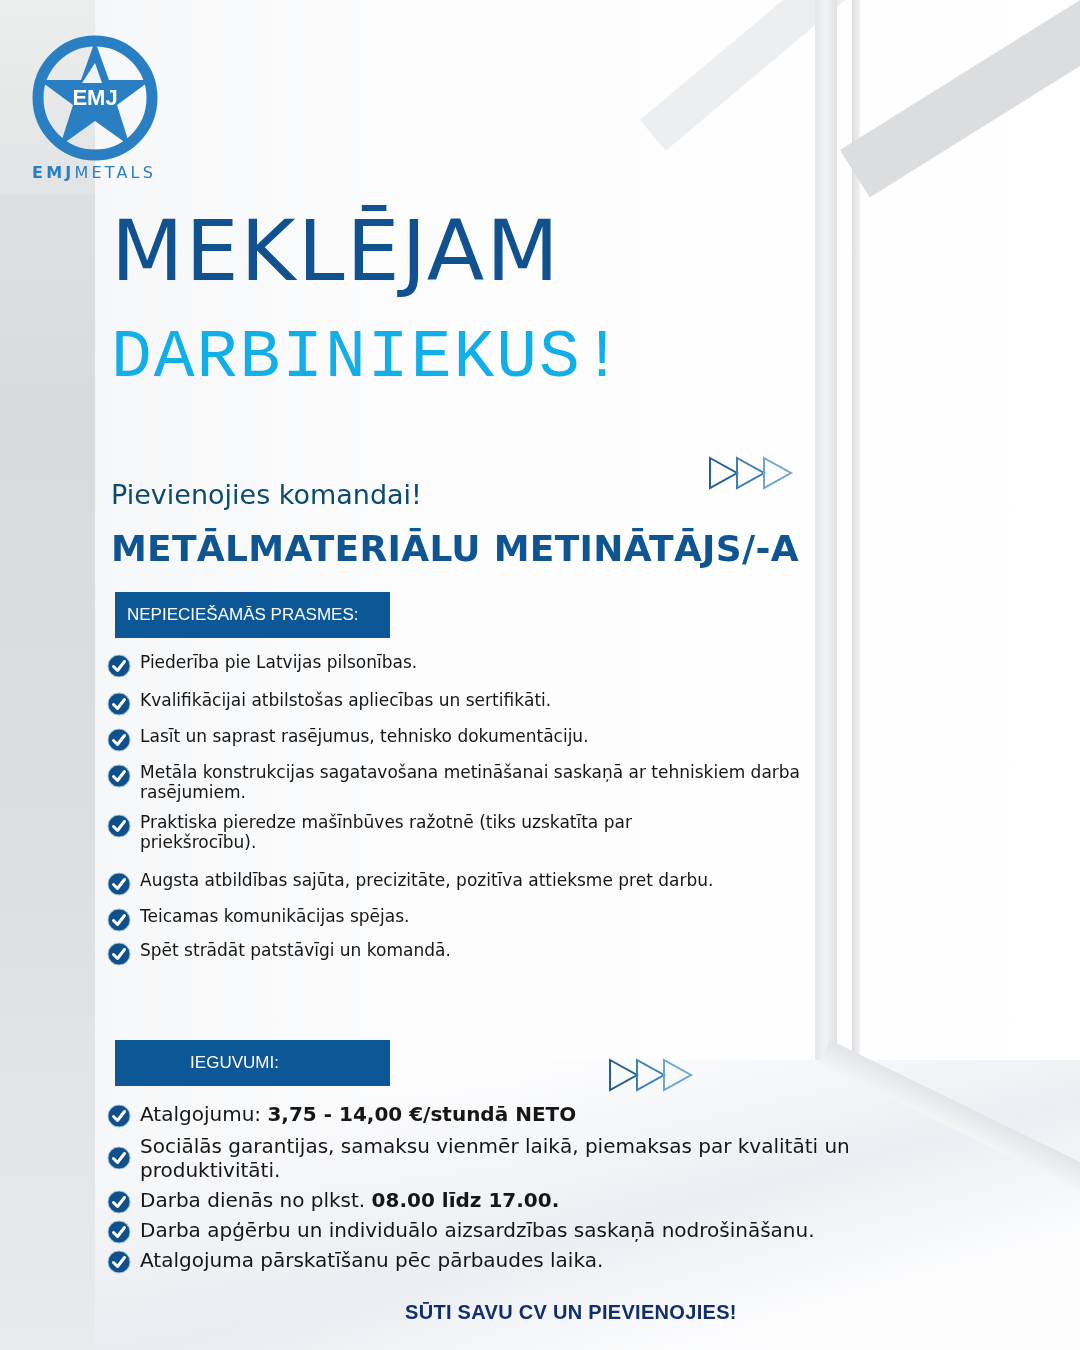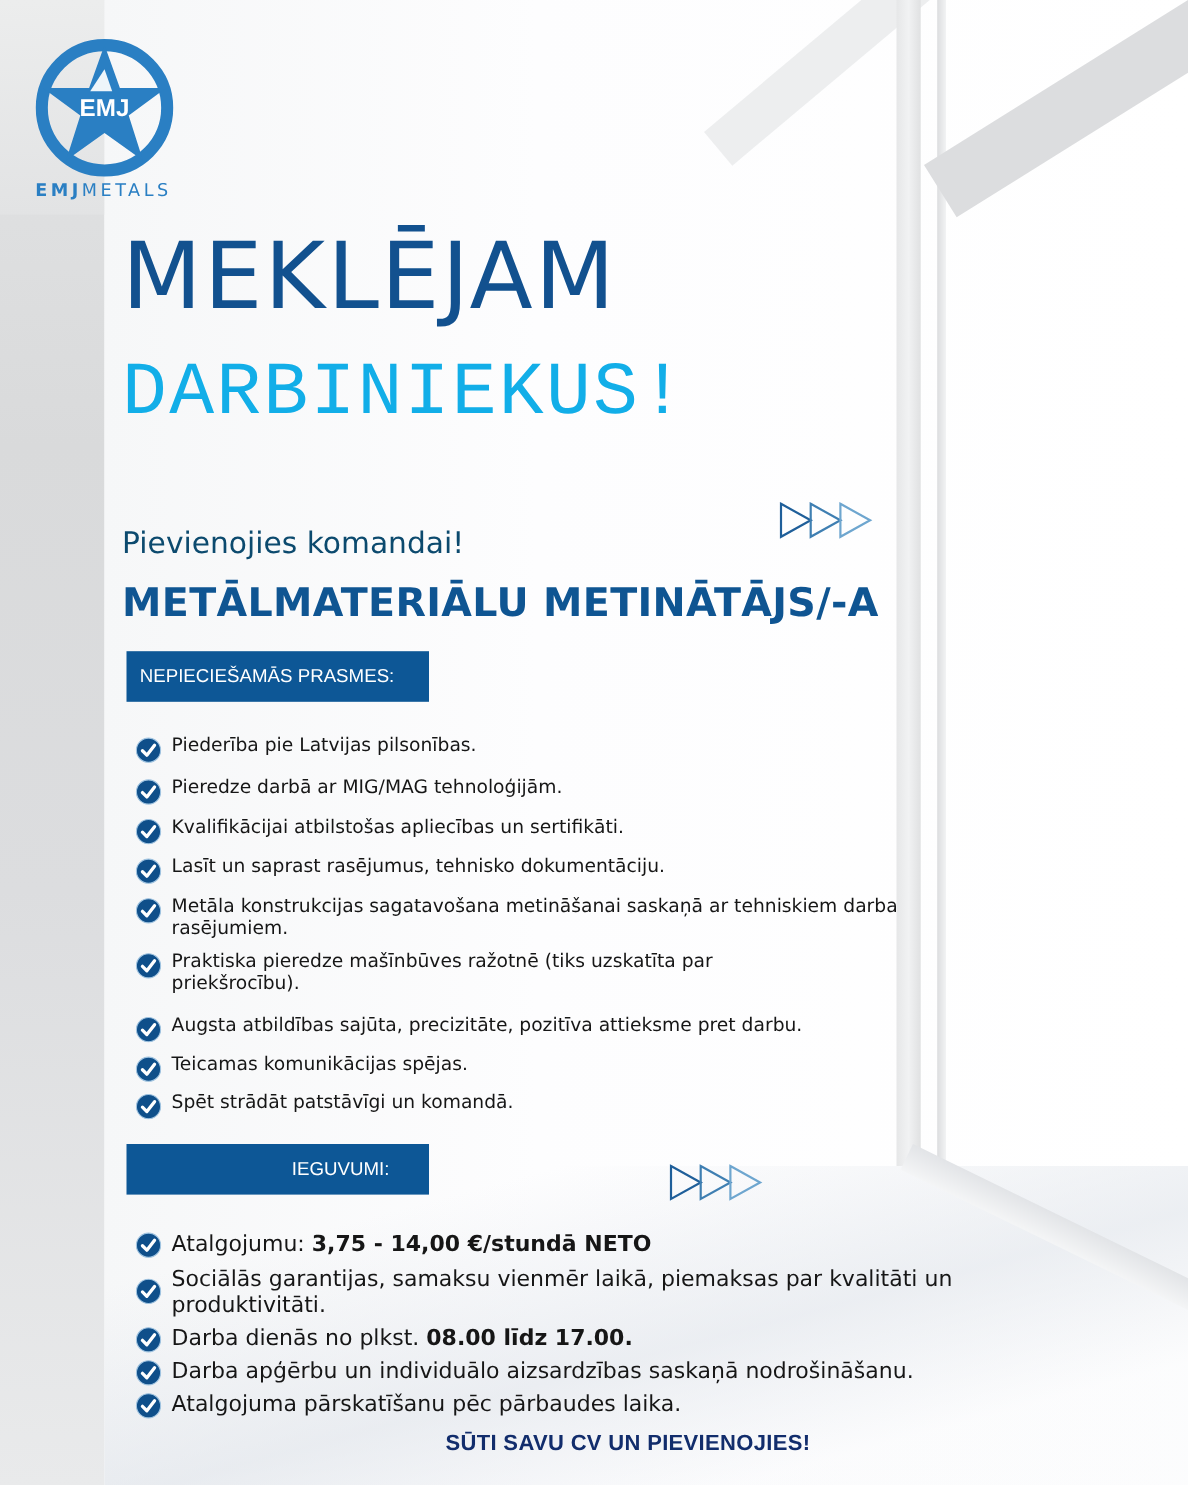--- a/index.html
+++ b/index.html
@@ -50,23 +50,23 @@
   .arrows svg { display: block; }
   .arrows-top { left: 707px; top: 455px; }
   .arrows-bottom { left: 607px; top: 1057px; }
 
   .subtitle { position: absolute; left: 111px; top: 479px; font-size: 27px; color: #0c4a6e; font-family: "DejaVu Sans", sans-serif; }
   .jobtitle { position: absolute; left: 111px; top: 528px; font-size: 36px; font-weight: bold; color: #0f5592; font-family: "DejaVu Sans", sans-serif; letter-spacing: 0.3px; white-space: nowrap; }
 
   .section-badge { position: absolute; left: 115px; height: 46px; background: #0d5796; color: #fff;
     font-size: 17px; display: flex; align-items: center; box-sizing: border-box; }
   .badge-skills { top: 592px; width: 275px; padding-left: 12px; }
-  .badge-benefits { top: 1040px; width: 275px; justify-content: flex-end; padding-right: 36px; }
-
-  .list { position: absolute; left: 107px; margin: 16px; padding: 0; list-style: none; font-family: "DejaVu Sans", sans-serif; color: #161616; }
+  .badge-benefits { top: 1040px; width: 275px; justify-content: center; padding-right: 36px; }
+
+  .list { position: absolute; left: 107px; margin: 0; padding: 0; list-style: none; font-family: "DejaVu Sans", sans-serif; color: #161616; }
   .list li { position: relative; padding-left: 33px; }
   .list .check { position: absolute; left: 0; top: 2px; width: 24px; height: 24px; }
   .skills { top: 652px; width: 800px; font-size: 17px; line-height: 20px; }
   .skills li { margin-bottom: 0; }
   .benefits { top: 1102px; width: 780px; font-size: 20px; line-height: 24px; }
   .benefits li b { font-weight: bold; }
 
   .cta { position: absolute; left: 405px; top: 1301px; font-size: 20px; font-weight: bold; color: #122d6c; font-family: "Liberation Sans", sans-serif; letter-spacing: 0.3px; }
 </style>
 </head>
@@ -120,27 +120,20 @@
           <circle cx="12" cy="12" r="11" fill="#0f4f8a" stroke="#9fc3e0" stroke-width="1"></circle>
           <path d="M6.5 12.5 L10.5 16.5 L17.5 7.5" fill="none" stroke="#fff" stroke-width="3" stroke-linecap="round" stroke-linejoin="round"></path>
         </svg>
       <span>Piederība pie Latvijas pilsonības.</span>
     </li>
     <li style="margin-bottom:16px;">
       <svg class="check" viewBox="0 0 24 24">
           <circle cx="12" cy="12" r="11" fill="#0f4f8a" stroke="#9fc3e0" stroke-width="1"></circle>
           <path d="M6.5 12.5 L10.5 16.5 L17.5 7.5" fill="none" stroke="#fff" stroke-width="3" stroke-linecap="round" stroke-linejoin="round"></path>
         </svg>
-      <span>Pieredze darbā ar MIG/MAG tehnoloģijām.</span>
-    </li>
-    <li style="margin-bottom:16px;">
-      <svg class="check" viewBox="0 0 24 24">
-          <circle cx="12" cy="12" r="11" fill="#0f4f8a" stroke="#9fc3e0" stroke-width="1"></circle>
-          <path d="M6.5 12.5 L10.5 16.5 L17.5 7.5" fill="none" stroke="#fff" stroke-width="3" stroke-linecap="round" stroke-linejoin="round"></path>
-        </svg>
       <span>Kvalifikācijai atbilstošas apliecības un sertifikāti.</span>
     </li>
     <li style="margin-bottom:16px;">
       <svg class="check" viewBox="0 0 24 24">
           <circle cx="12" cy="12" r="11" fill="#0f4f8a" stroke="#9fc3e0" stroke-width="1"></circle>
           <path d="M6.5 12.5 L10.5 16.5 L17.5 7.5" fill="none" stroke="#fff" stroke-width="3" stroke-linecap="round" stroke-linejoin="round"></path>
         </svg>
       <span>Lasīt un saprast rasējumus, tehnisko dokumentāciju.</span>
     </li>
     <li style="margin-bottom:10px; width:760px;">

